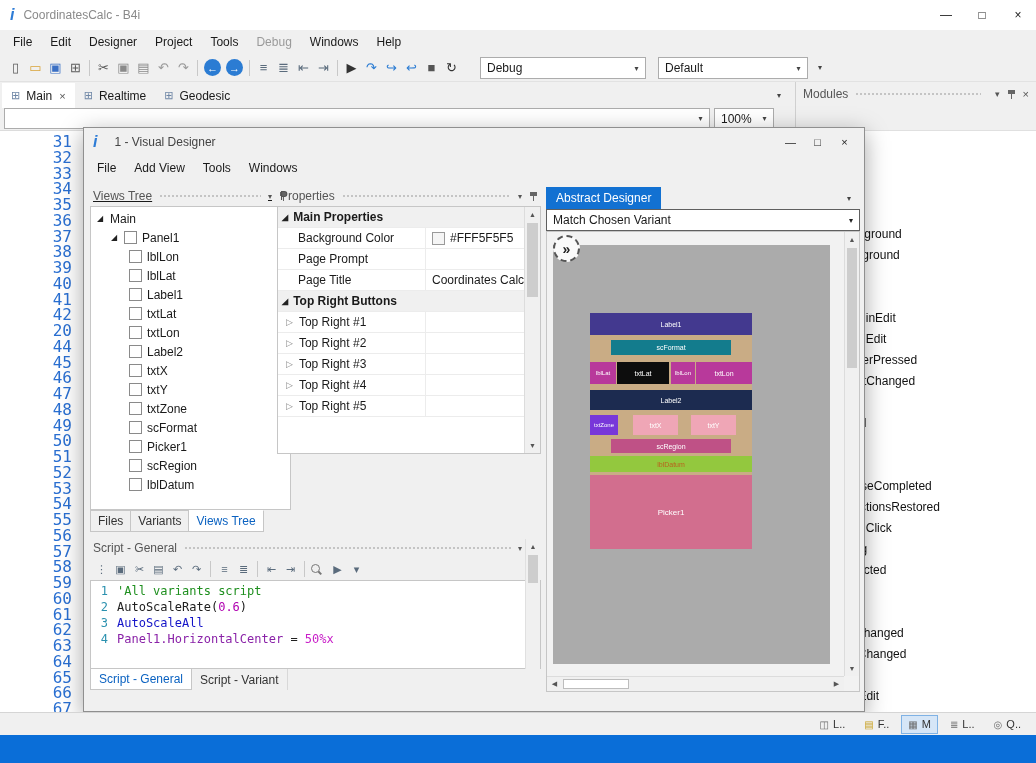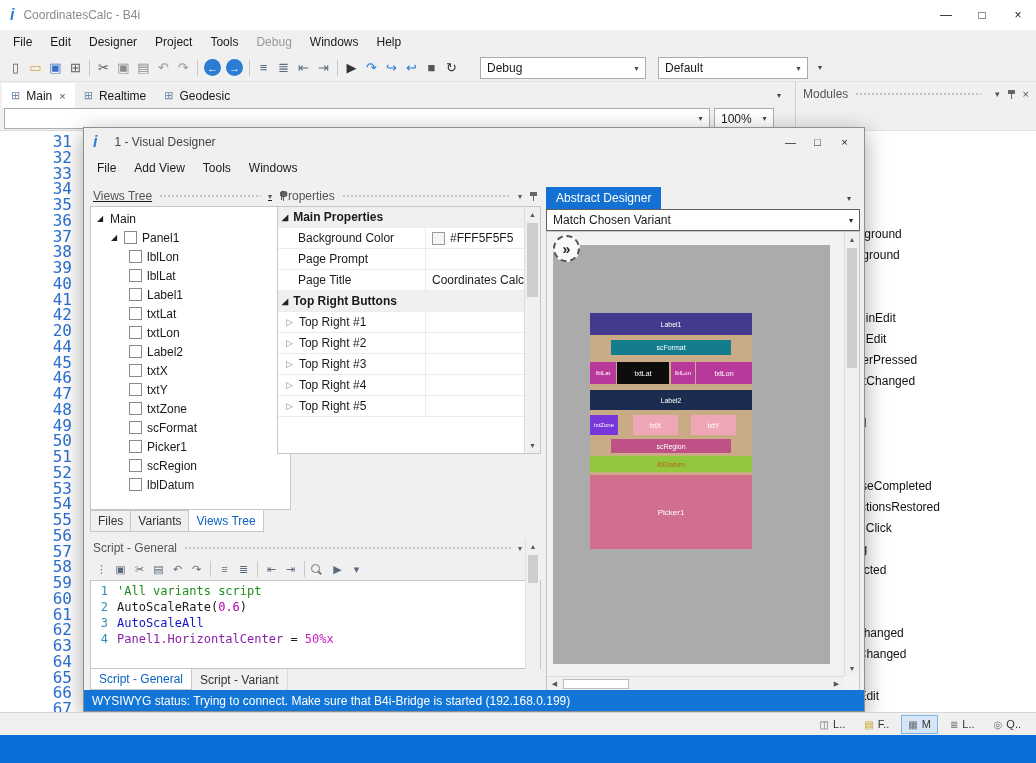--- a/index.html
+++ b/index.html
@@ -586,21 +586,20 @@
         <div class="sa up">▲</div>
         <div class="scroll-thumb" style="top:16px;height:28px"></div>
         <div class="sa down">▼</div>
       </div>
       <div class="script-tabs">
           <div class="stab active">Script - General</div>
           <div class="stab">Script - Variant</div>
         </div>
     </div>
 
-    <div class="dw-status">WYSIWYG status: Trying to connect. Make sure that B4i-Bridge is started (192.168.0.199)</div>
   </div>
 
   <div class="bottom-strip">
       <div class="bs-btn">
         <span class="bs-icon">◫</span>
         <span>L..</span>
       </div>
       <div class="bs-btn">
         <span class="bs-icon" style="color: rgb(201, 162, 39);">▤</span>
         <span>F..</span>

